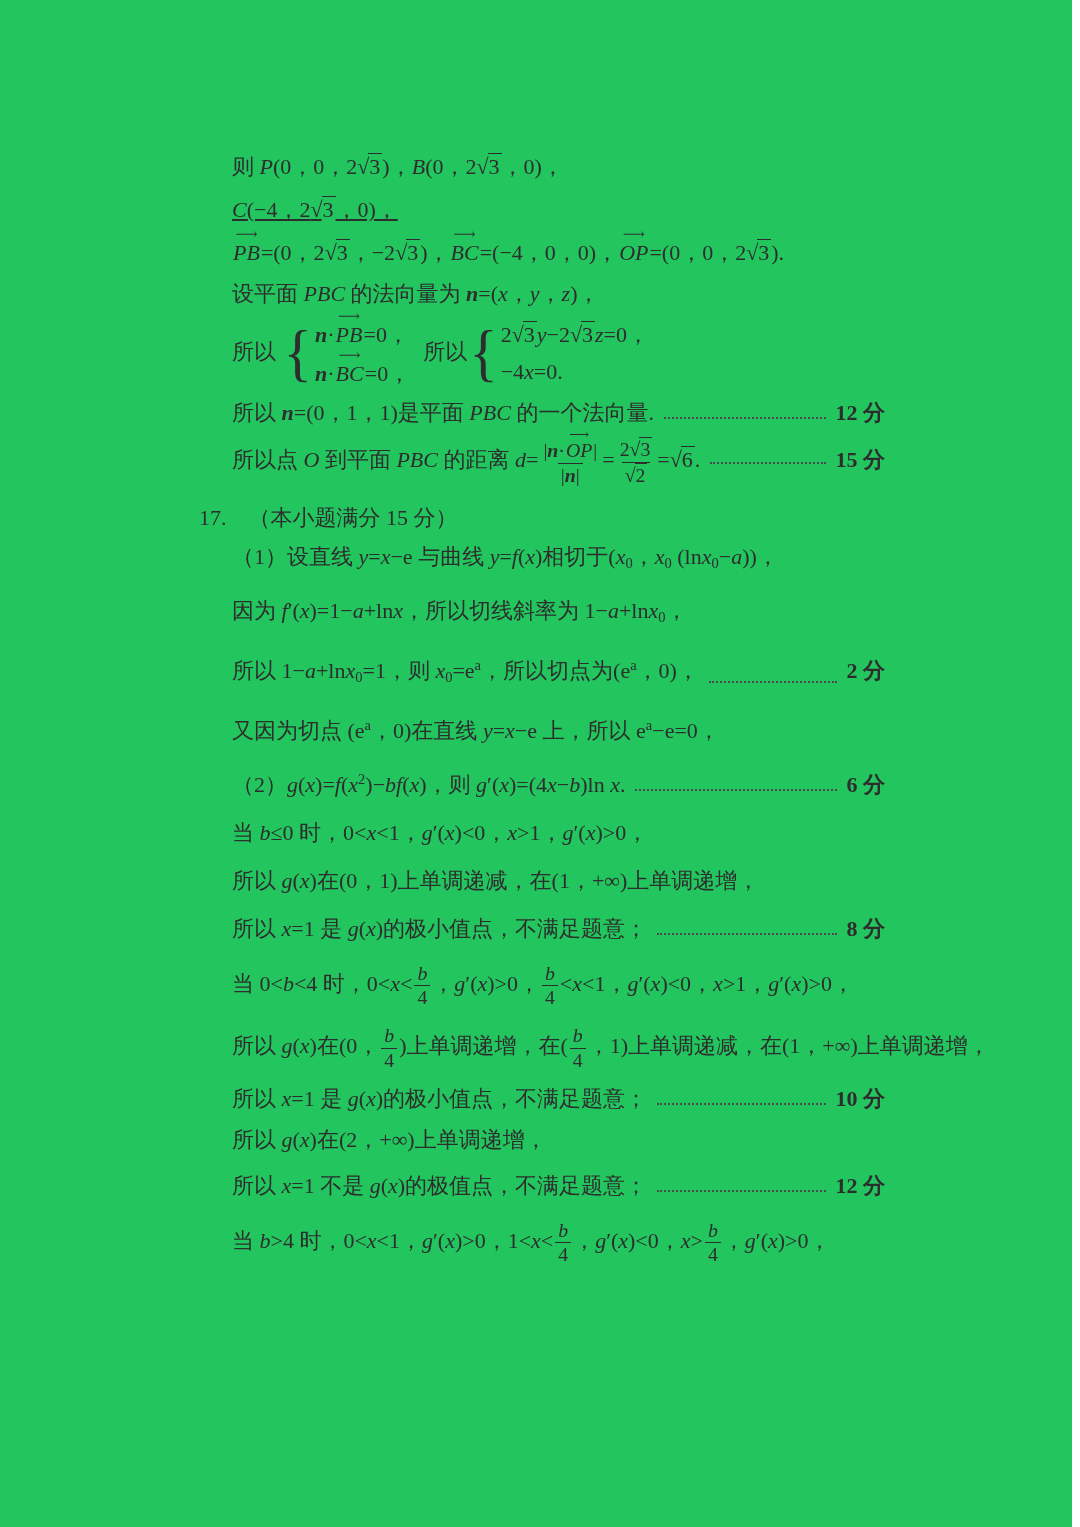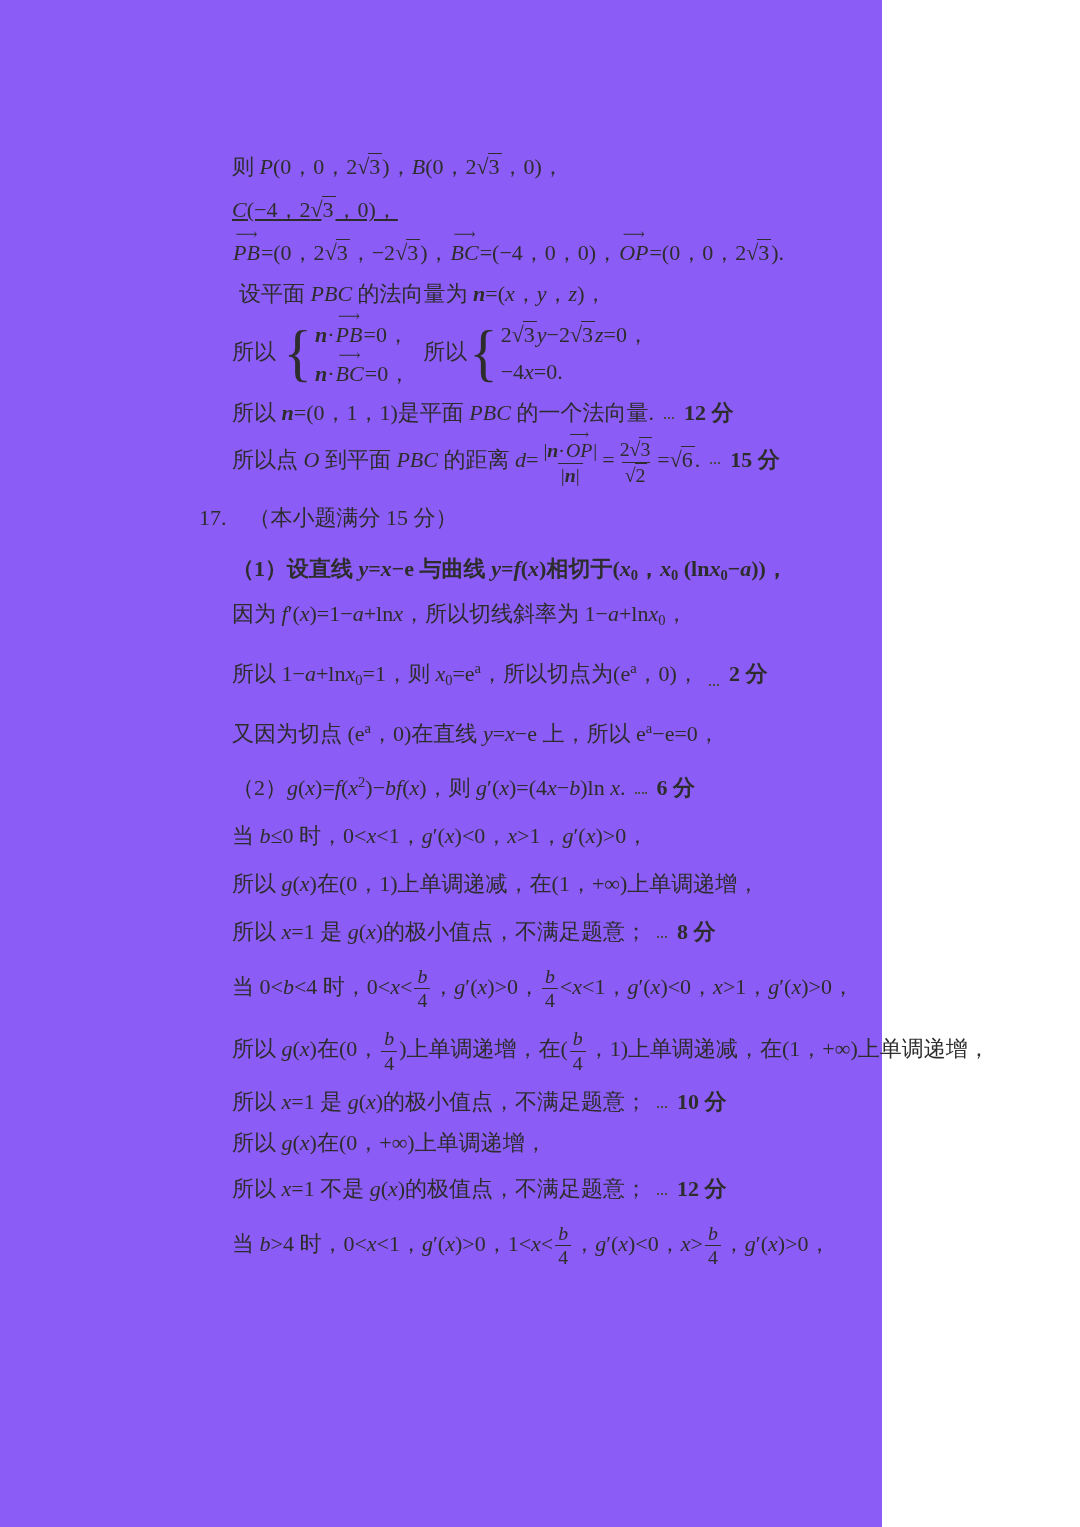--- a/index.html
+++ b/index.html
@@ -1,34 +1,34 @@
 <!DOCTYPE html>
 <html><head>
 <meta charset="utf-8">
 <style>
   html,body{margin:0;padding:0;}
   body{
     width:1080px;height:1527px;background:#ffffff;
     font-family:"Liberation Serif","DejaVu Serif",serif;
     font-size:22px;color:#2d2d2d;overflow:hidden;
   }
-  #page{width:882px;height:1527px;background:#8b5cf6;position:relative;}
+  #page{width:1072px;height:1527px;background:#22c55e;position:relative;}
   #lines{padding:152px 187px 0 232px;}
   .line{display:flex;align-items:baseline;margin-bottom:18px;line-height:30px;}
   .linebody{white-space:pre;}
   
   .line:nth-child(1){margin-bottom:13px;}
   .line:nth-child(2){margin-bottom:11px;text-decoration:underline;}
   .line:nth-child(3){margin-bottom:11px;}
-  .line:nth-child(4){margin-bottom:7px;margin-left:7px;}
+  .line:nth-child(4){margin-bottom:7px;}
   .line:nth-child(5){margin-bottom:7px;}
   .line:nth-child(6){margin-bottom:9px;}
   .line:nth-child(7){margin-bottom:15px;}
-  .line:nth-child(8){margin-bottom:21px;margin-left:-33px;}
-  .line:nth-child(9){margin-bottom:9px;font-weight:bold;}
+  .line:nth-child(8){margin-bottom:9px;margin-left:-33px;}
+  .line:nth-child(9){}
   .line:nth-child(17){margin-bottom:14px;}
   .line:nth-child(18){margin-bottom:11px;}
   .line:nth-child(19){margin-bottom:11px;}
   .line:nth-child(20){margin-bottom:16px;}
   .line:nth-child(23){margin-bottom:13px;align-items:center;}
   .line:nth-child(24){margin-bottom:8px;}
   
   .m-it{font-style:italic;}
   .m-bi{font-style:italic;font-weight:bold;}
   .m-sub{font-size:0.66em;vertical-align:-0.28em;}
@@ -121,21 +121,21 @@
       </div>
       <div class="line tall-leader">
         <span class="linebody"><span class="m-txt">所以 </span><span class="m-it">g</span><span class="m-txt">(</span><span class="m-it">x</span><span class="m-txt">)在(0，</span><span class="m-frac"><span class="m-num"><span class="m-it">b</span></span><span class="m-den"><span class="m-txt">4</span></span></span><span class="m-txt">)上单调递增，在(</span><span class="m-frac"><span class="m-num"><span class="m-it">b</span></span><span class="m-den"><span class="m-txt">4</span></span></span><span class="m-txt">，1)上单调递减，在(1，+∞)上单调递增，</span></span>
       </div>
       <div class="line">
         <span class="linebody"><span class="m-txt">所以 </span><span class="m-it">x</span><span class="m-txt">=1 是 </span><span class="m-it">g</span><span class="m-txt">(</span><span class="m-it">x</span><span class="m-txt">)的极小值点，不满足题意；</span></span>
         <span class="m-leader"></span>
         <span class="m-score">10 分</span>
       </div>
       <div class="line">
-        <span class="linebody"><span class="m-txt">所以 </span><span class="m-it">g</span><span class="m-txt">(</span><span class="m-it">x</span><span class="m-txt">)在(0，+∞)上单调递增，</span></span>
+        <span class="linebody"><span class="m-txt">所以 </span><span class="m-it">g</span><span class="m-txt">(</span><span class="m-it">x</span><span class="m-txt">)在(2，+∞)上单调递增，</span></span>
       </div>
       <div class="line">
         <span class="linebody"><span class="m-txt">所以 </span><span class="m-it">x</span><span class="m-txt">=1 不是 </span><span class="m-it">g</span><span class="m-txt">(</span><span class="m-it">x</span><span class="m-txt">)的极值点，不满足题意；</span></span>
         <span class="m-leader"></span>
         <span class="m-score">12 分</span>
       </div>
       <div class="line tall-leader">
         <span class="linebody"><span class="m-txt">当 </span><span class="m-it">b</span><span class="m-txt">&gt;4 时，0&lt;</span><span class="m-it">x</span><span class="m-txt">&lt;1，</span><span class="m-it">g</span><span class="m-txt">′(</span><span class="m-it">x</span><span class="m-txt">)&gt;0，1&lt;</span><span class="m-it">x</span><span class="m-txt">&lt;</span><span class="m-frac"><span class="m-num"><span class="m-it">b</span></span><span class="m-den"><span class="m-txt">4</span></span></span><span class="m-txt">，</span><span class="m-it">g</span><span class="m-txt">′(</span><span class="m-it">x</span><span class="m-txt">)&lt;0，</span><span class="m-it">x</span><span class="m-txt">&gt;</span><span class="m-frac"><span class="m-num"><span class="m-it">b</span></span><span class="m-den"><span class="m-txt">4</span></span></span><span class="m-txt">，</span><span class="m-it">g</span><span class="m-txt">′(</span><span class="m-it">x</span><span class="m-txt">)&gt;0，</span></span>
       </div>
     </div>

